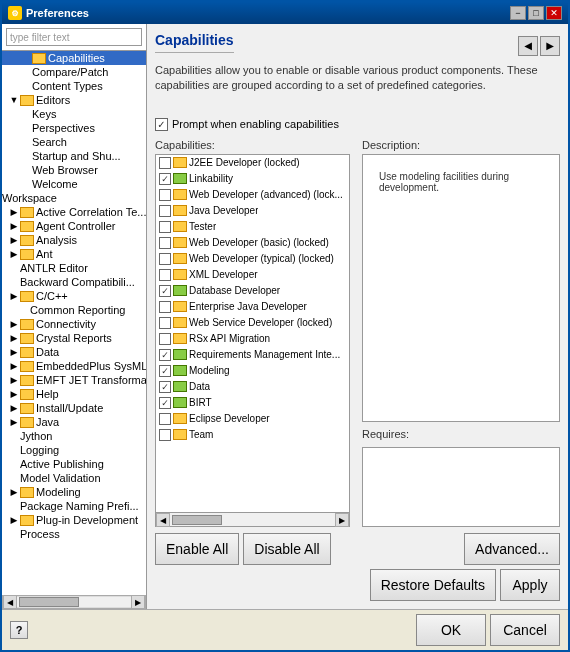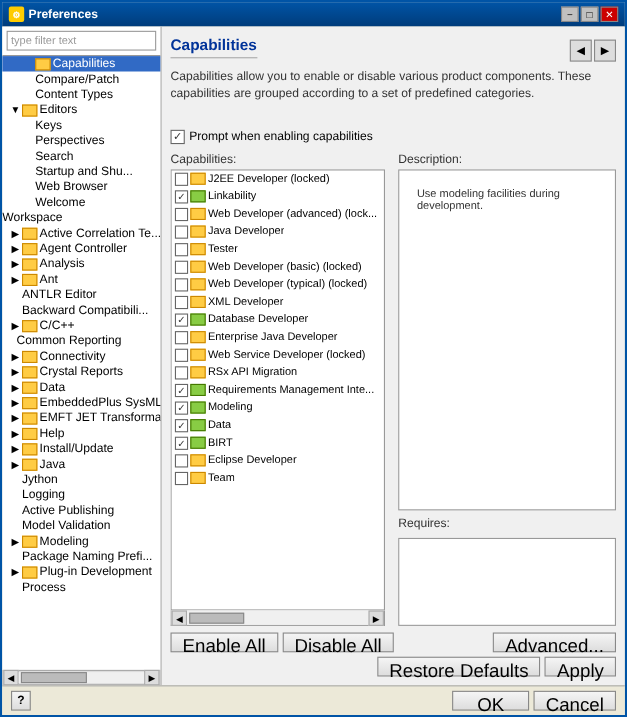--- a/index.html
+++ b/index.html
@@ -257,23 +257,23 @@
     .button-row2 {
       display: flex;
       justify-content: flex-end;
       gap: 4px;
       margin-top: 4px;
     }
     .btn {
       padding: 2px 10px;
       border: 1px solid #888;
       background: linear-gradient(to bottom, #f5f5f5, #ddd);
-      font-size: 17px;
+      font-size: 14px;
       cursor: pointer;
-      height: 18px;
+      height: 32px;
       min-width: 60px;
     }
     .btn-left-group { display: flex; gap: 4px; }
     .scrollbar-h {
       height: 14px;
       background: #ddd;
       border: 1px solid #aaa;
       display: flex;
       align-items: center;
     }
@@ -429,21 +429,21 @@
             <span>ANTLR Editor</span>
           </div>
           <div class="tree-item" style="padding-left:18px;align-items:flex-end;">
             <span>Backward Compatibili...</span>
           </div>
           <div class="tree-item" style="padding-left:6px;">
             <span class="expand-icon">▶</span>
             <span class="folder-icon"></span>
             <span>C/C++</span>
           </div>
-          <div class="tree-item" style="padding-left:13px;text-align:right;">
+          <div class="tree-item" style="padding-left:28px;text-align:right;">
             <span>Common Reporting</span>
           </div>
           <div class="tree-item" style="padding-left:6px;">
             <span class="expand-icon">▶</span>
             <span class="folder-icon"></span>
             <span>Connectivity</span>
           </div>
           <div class="tree-item" style="padding-left:6px;">
             <span class="expand-icon">▶</span>
             <span class="folder-icon"></span>

